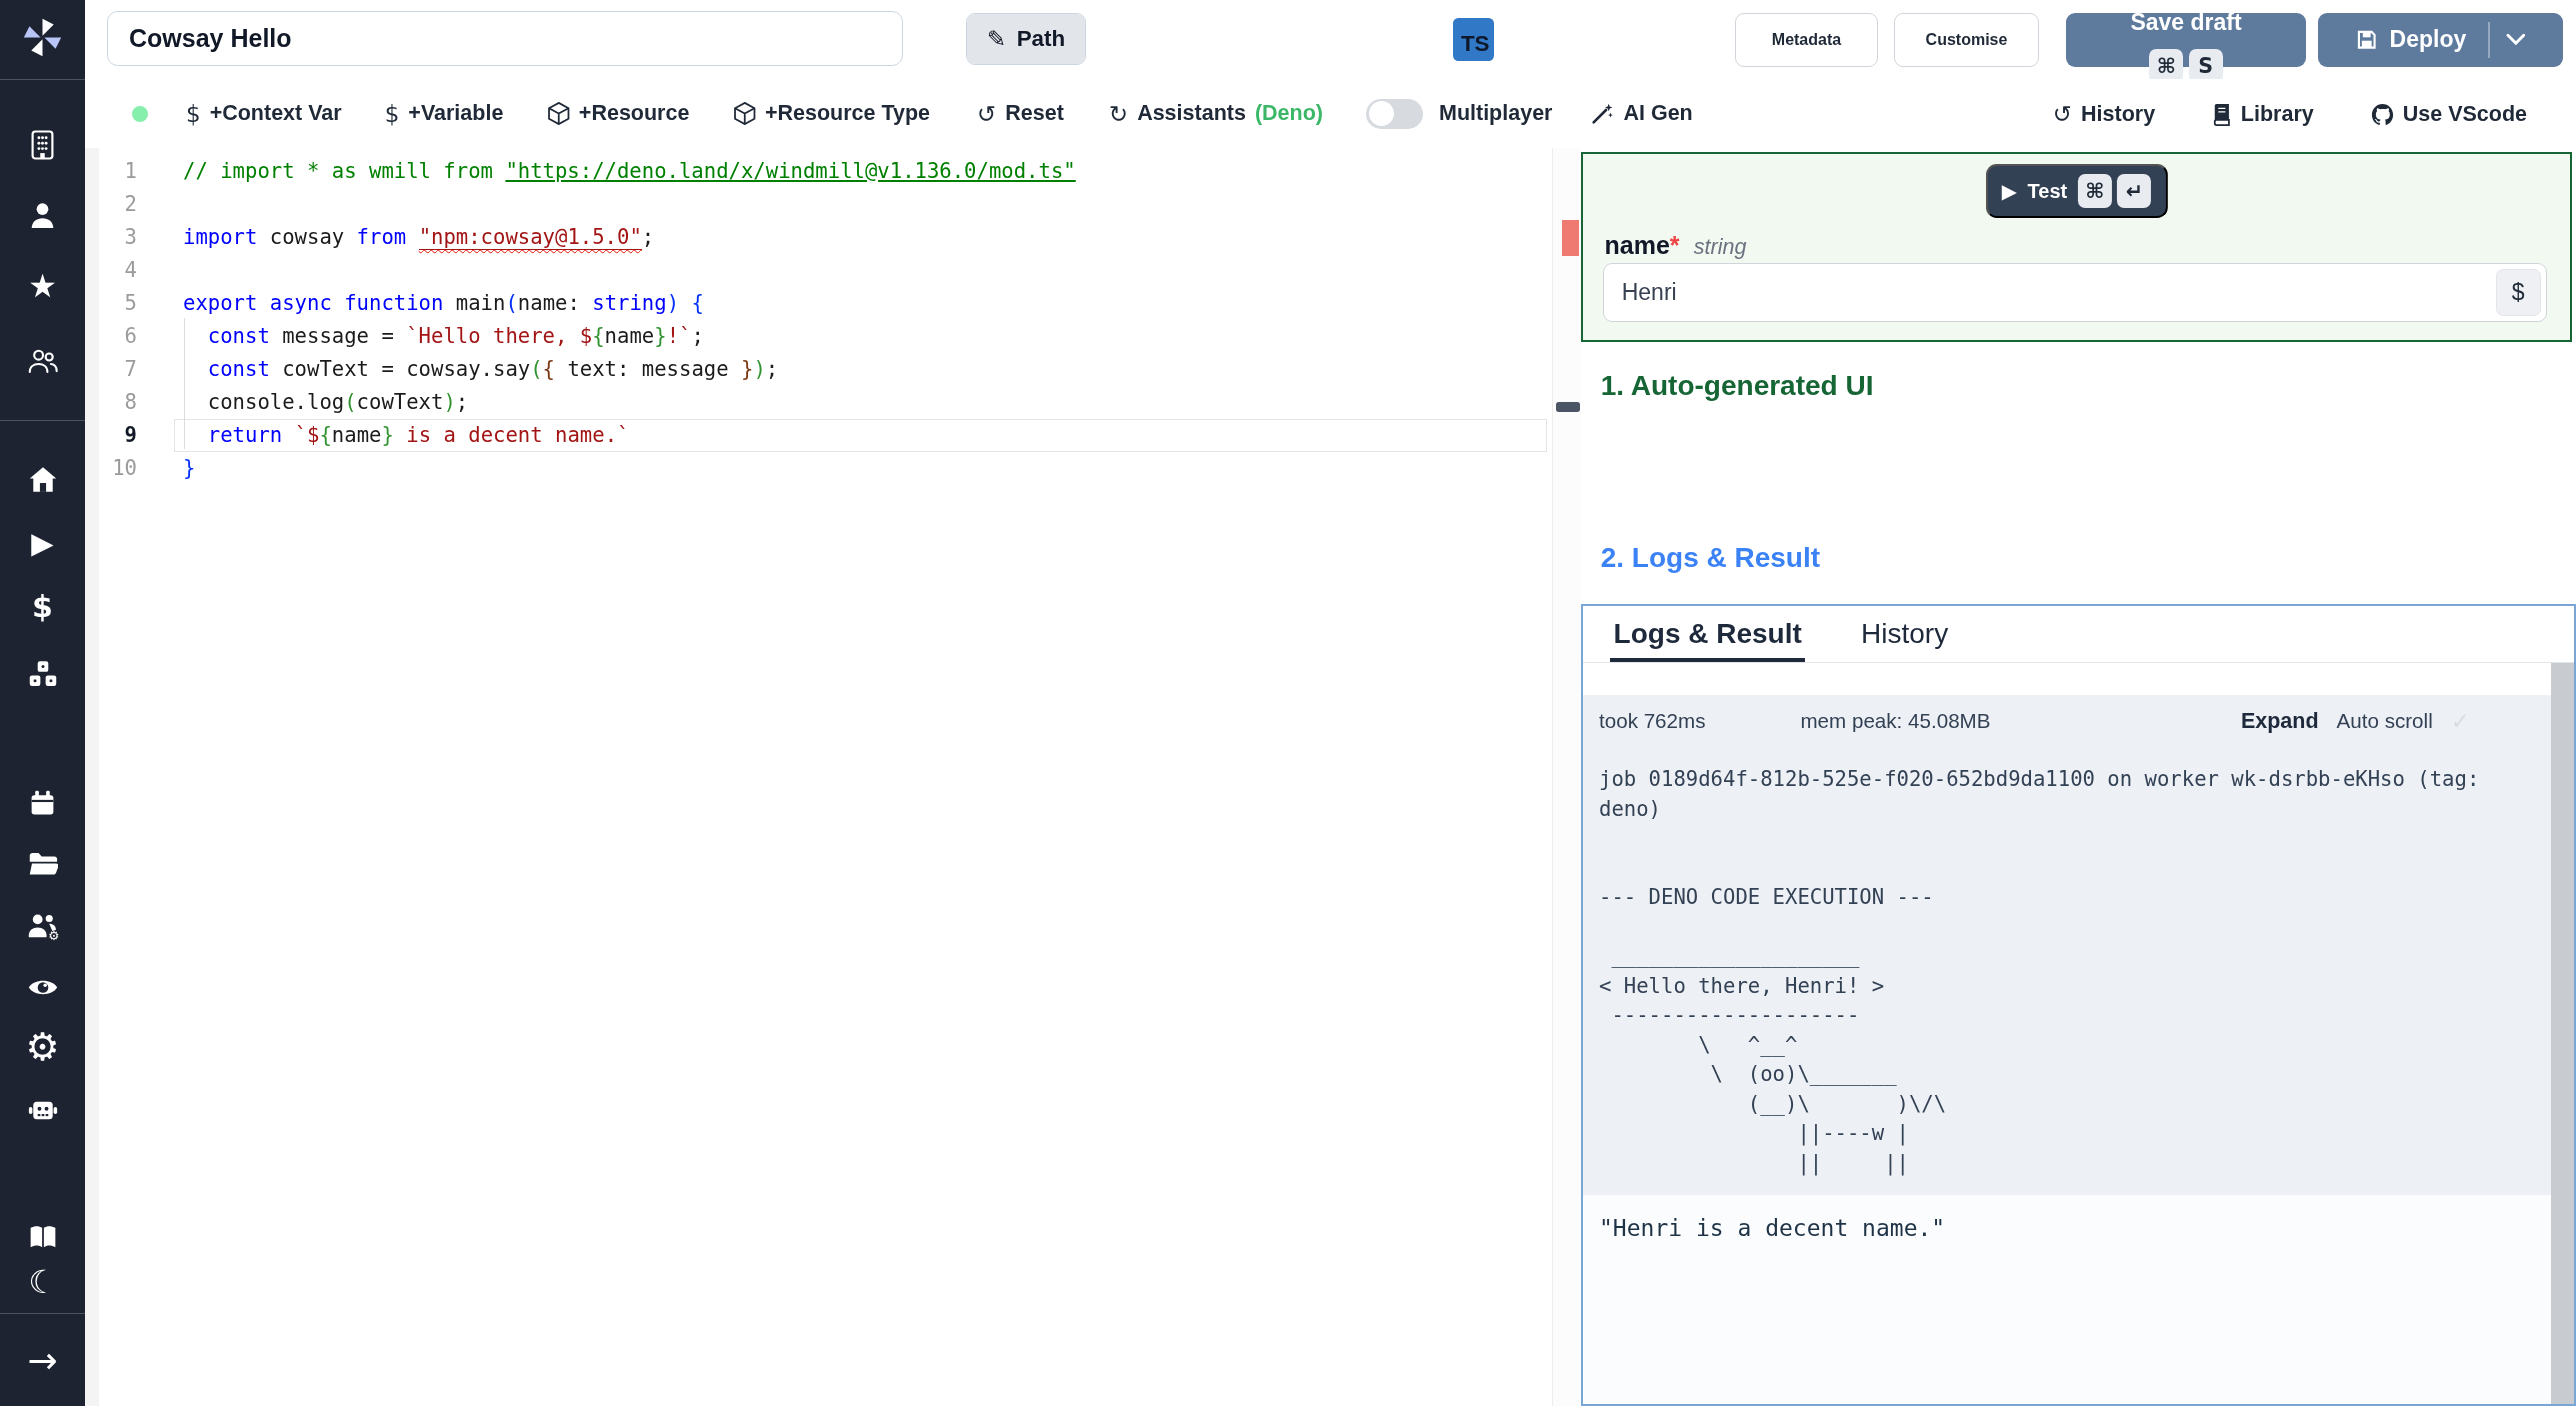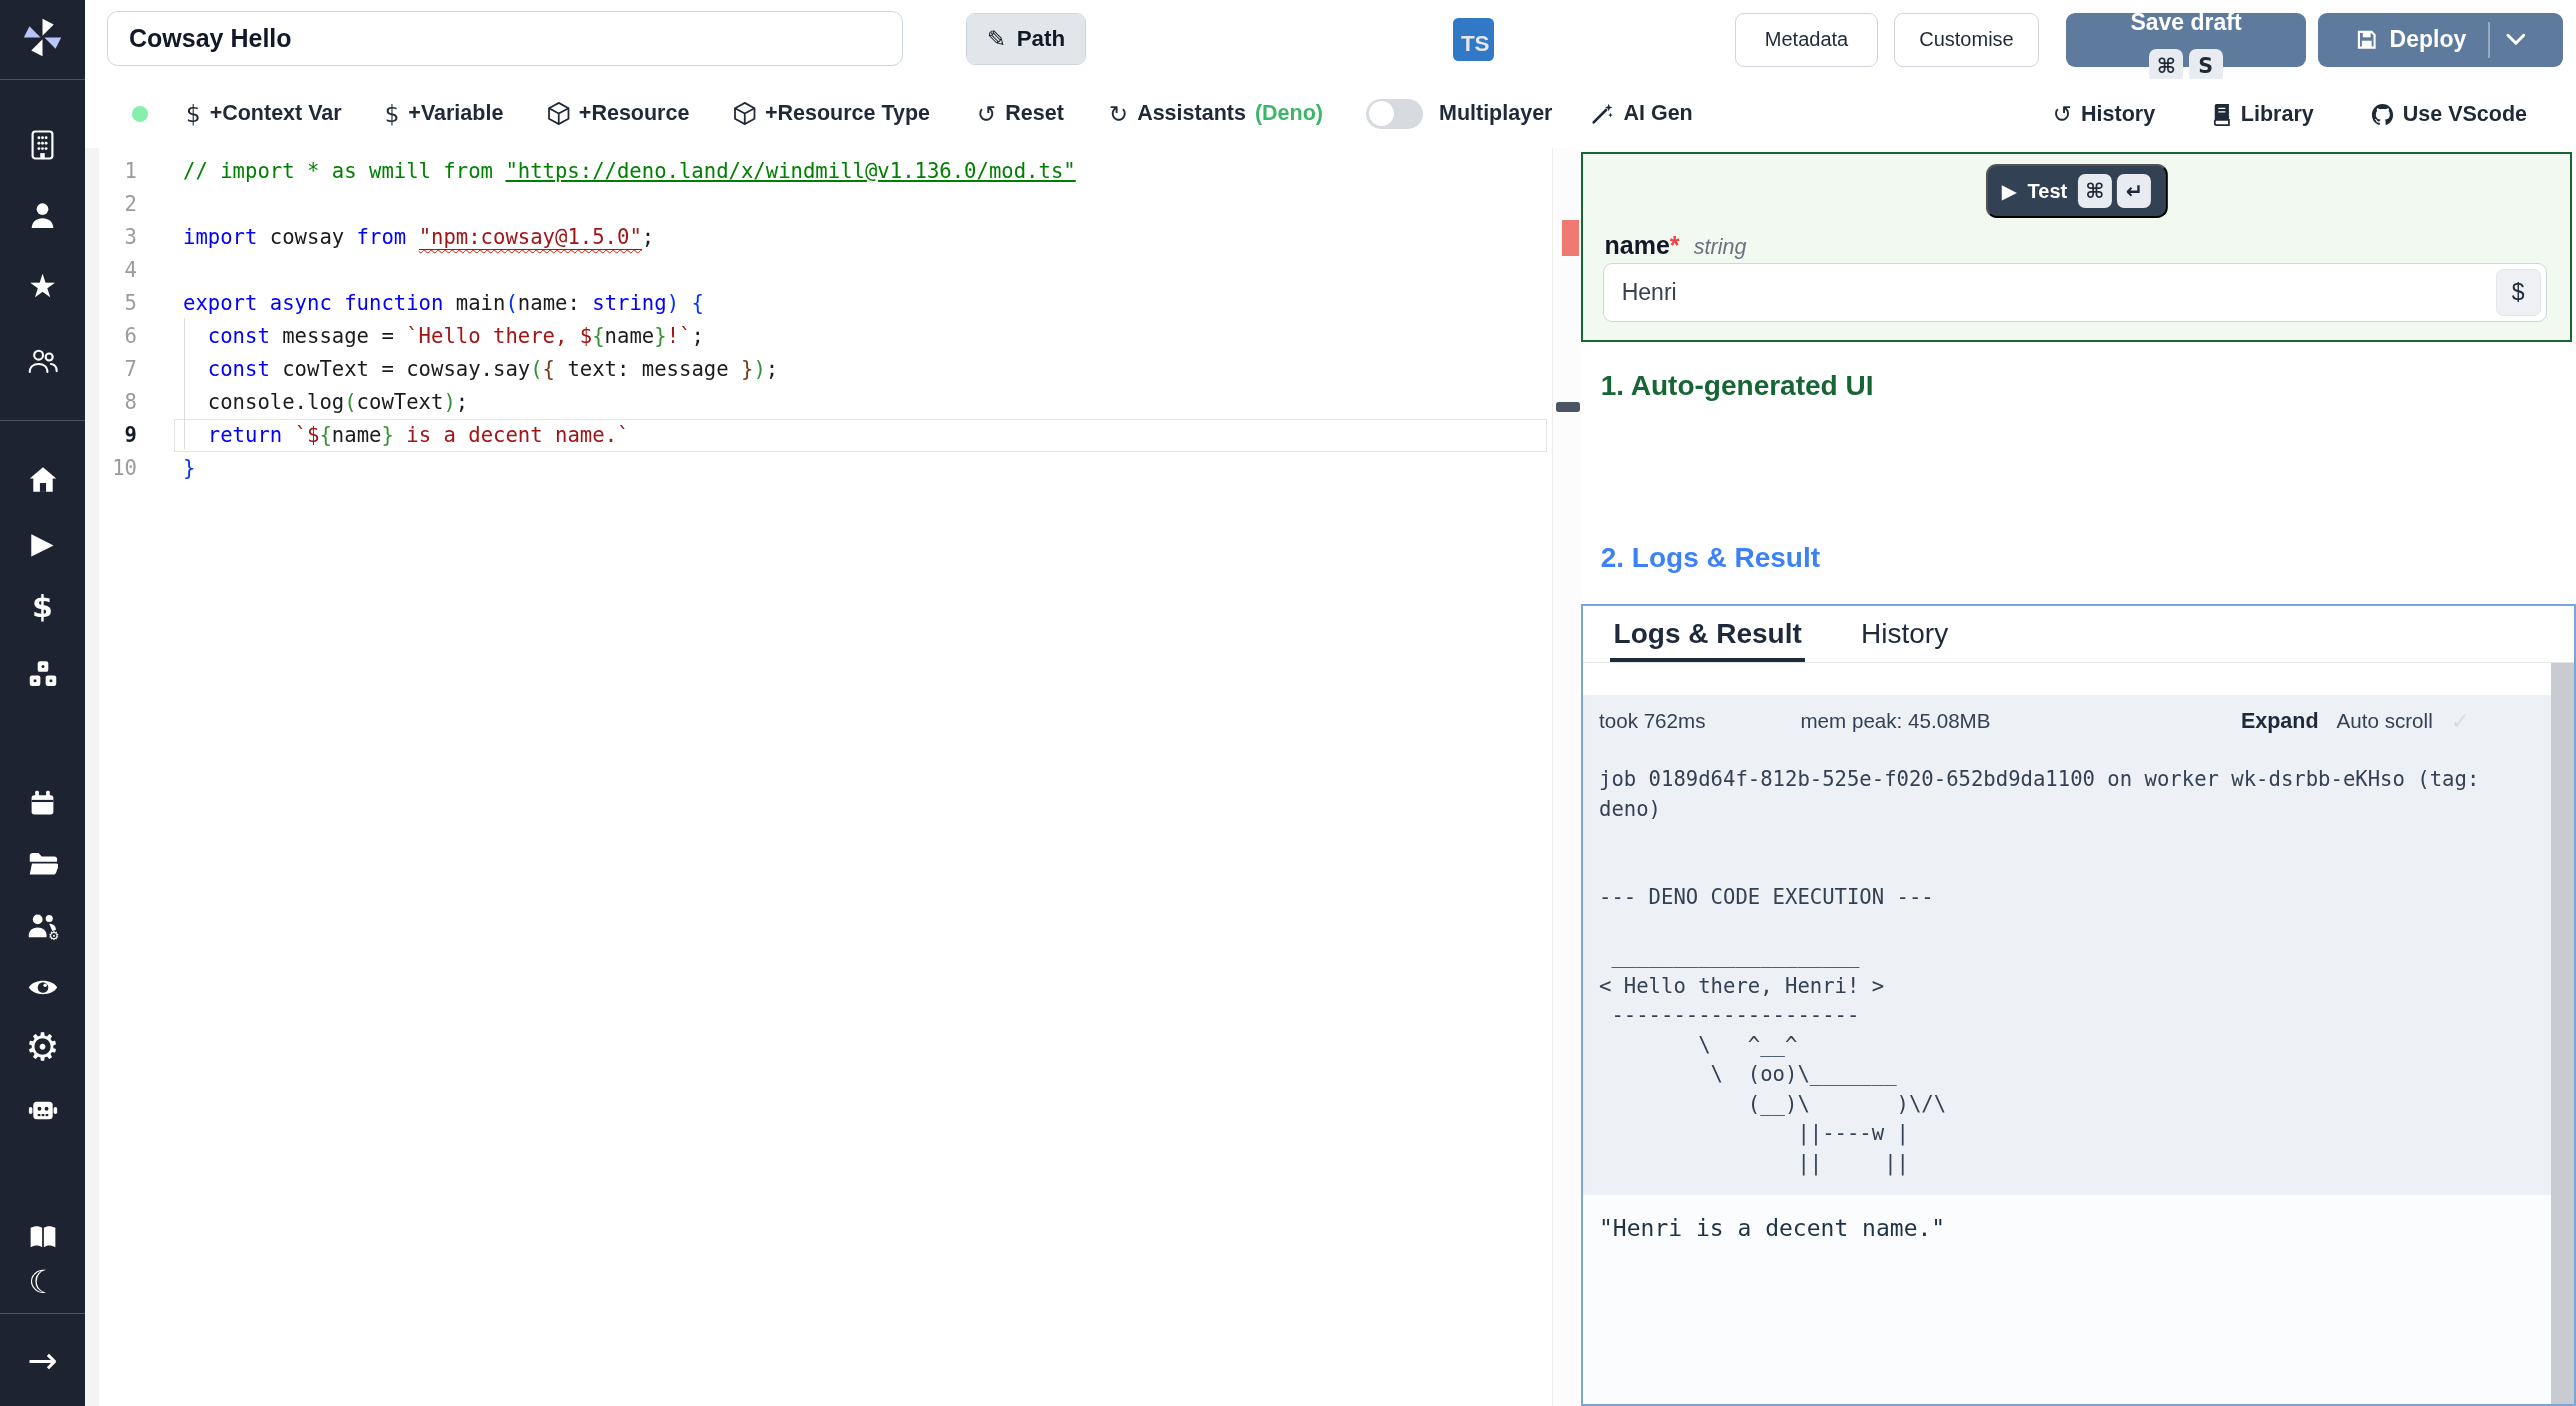--- a/index.html
+++ b/index.html
@@ -10,22 +10,22 @@
   .sb-item { position:absolute; left:0; width:85px; height:36px; display:flex; align-items:center; justify-content:center; color:#fff; }
   .sb-glyph { font-size:32px; line-height:1; color:#fff; font-family:"DejaVu Sans",sans-serif; }
   .sb-div { position:absolute; left:0; width:85px; height:0.9px; background:#4b5260; }
 
   
   #header { position:absolute; left:85px; top:0; width:2491px; height:79px; background:#fff; }
   #title-input { position:absolute; left:21.5px; top:10.7px; width:796px; height:55px; border:1.8px solid #cbd5e1; border-radius:10.7px; font-size:25px; font-weight:700; color:#111827; padding:0 21.5px; font-family:"Liberation Sans",sans-serif; }
   #path-chip { position:absolute; left:881px; top:13.4px; height:52px; display:flex; border:1.8px solid #cbd5e1; border-radius:9px; overflow:hidden; cursor:pointer; }
   #path-chip .seg-label { background:#e2e5ea; display:flex; align-items:center; gap:10.7px; padding:0 19.7px; font-size:22.4px; font-weight:700; color:#111827; }
   #path-chip .seg-value { background:#fff; display:flex; align-items:center; padding:0 16px; font-family:"DejaVu Sans Mono",monospace; font-size:21.5px; color:#111827; border-left:1.8px solid #cbd5e1; }
-  #ts-badge { position:absolute; left:1368px; top:18px; width:41px; height:43px; background:#3178c6; border-radius:5.4px; color:#e5e5e5; font-weight:800; font-size:22.4px; display:flex; align-items:flex-end; justify-content:flex-end; padding:0 4.5px 3.6px 0; }
-  .hdr-btn { position:absolute; top:12.5px; height:54px; border:1.8px solid #d1d5db; background:#fff; border-radius:9px; font-size:20px; font-weight:400; color:#1f2937; display:flex; align-items:center; justify-content:center; cursor:pointer; }
+  #ts-badge { position:absolute; left:1368px; top:18px; width:41px; height:43px; background:#3178c6; border-radius:5.4px; color:#0f172a; font-weight:800; font-size:22.4px; display:flex; align-items:flex-end; justify-content:flex-end; padding:0 4.5px 3.6px 0; }
+  .hdr-btn { position:absolute; top:12.5px; height:54px; border:1.8px solid #d1d5db; background:#fff; border-radius:9px; font-size:16px; font-weight:700; color:#1f2937; display:flex; align-items:center; justify-content:center; cursor:pointer; }
   .hdr-btn-fill { position:absolute; top:12.5px; height:54px; background:#5e7b9e; border:none; border-radius:9px; color:#fff; font-size:23px; font-weight:700; display:flex; align-items:center; justify-content:center; gap:12.5px; cursor:pointer; }
   .kbd { display:inline-flex; align-items:center; justify-content:center; min-width:34px; height:34px; background:#e8ecf1; border-radius:7.2px; color:#1f2937; font-size:20.6px; font-weight:600; padding:0 5.4px; font-family:"DejaVu Sans",sans-serif; }
   .deploy-sep { width:1.8px; height:36px; background:rgba(255,255,255,.35); margin:0 3.6px 0 9px; }
 
   
   #toolbar { position:absolute; left:85px; top:79px; width:2491px; height:70px; background:#fff; border-bottom:0.9px solid #e5e7eb; display:flex; align-items:center; font-size:21.5px; font-weight:600; color:#1f2937; }
   .tb-item { display:flex; align-items:center; gap:9px; cursor:pointer; white-space:nowrap; }
   .tb-glyph { font-size:23px; font-family:"DejaVu Sans",sans-serif; font-weight:400; }
   #status-dot { width:16px; height:16px; border-radius:50%; background:#86efac; margin-left:47px; }
   .deno-green { color:#3bb768; }

